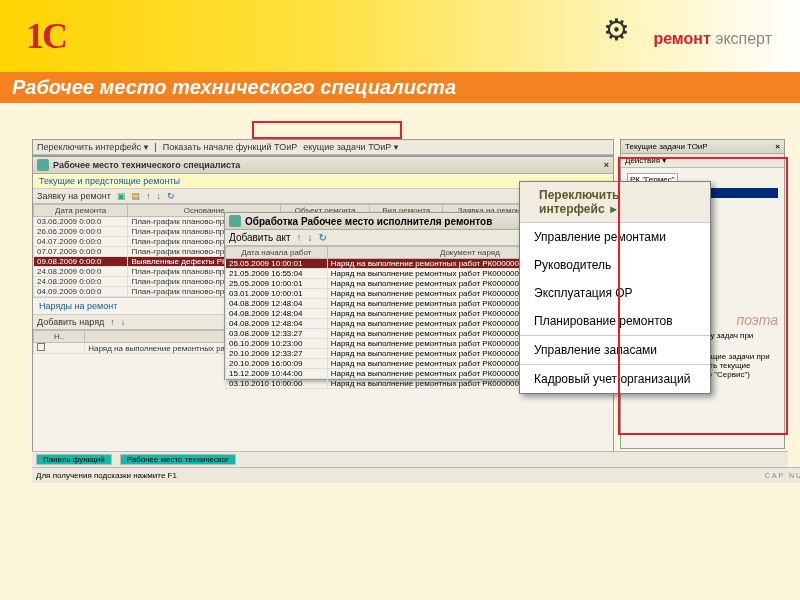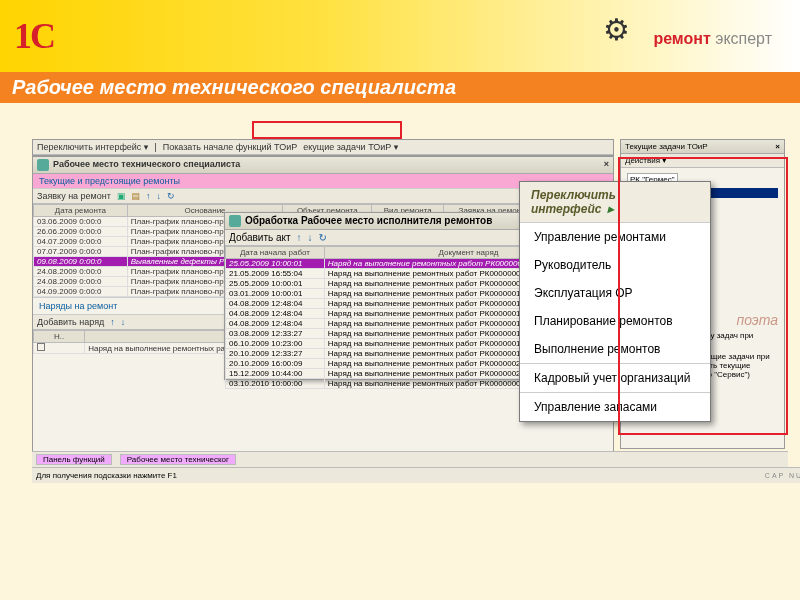--- a/index.html
+++ b/index.html
@@ -1,60 +1,60 @@
 <!DOCTYPE html>
 <html><head>
 <meta charset="utf-8">
 <style>
   * { box-sizing: border-box; margin: 0; padding: 0; }
   body { font-family: Arial, sans-serif; font-size: 10px; width: 800px; height: 600px; background: #fdf6dd; position: relative; }
-  .top-band { height: 72px; background: linear-gradient(90deg, #ffd400 0%, #ffe13f 40%, #fff 100%); display: flex; align-items: center; padding-left: 14px; }
+  .top-band { height: 72px; background: linear-gradient(90deg, #ffd400 0%, #ffe13f 40%, #fff 100%); display: flex; align-items: center; padding-left: 26px; }
   .logo-1c { font-family: Georgia, serif; font-weight: bold; font-size: 36px; color: #d6202a; letter-spacing: -2px; }
   .brand-right { position: absolute; right: 28px; top: 30px; font-size: 16px; color: #888; }
   .brand-right .r { color: #d6202a; font-weight: bold; }
   .title-bar { background: #f58220; color: #fff; font-size: 20px; font-style: italic; font-weight: bold; padding: 4px 12px; }
   .gear { position:absolute; right:170px; top:12px; font-size:30px; color:#333; }
 
   .app-area { position: relative; margin: 36px 20px 0 32px; }
   .red-box-top { position:absolute; top:-18px; left:220px; width:150px; height:18px; border:2px solid #e4202a; pointer-events:none; }
   .red-box-right { position:absolute; top:18px; left:586px; width:170px; height:278px; border:2px solid #e4202a; pointer-events:none; z-index:50; }
 
   .win { background:#f4f2e9; border:1px solid #999; font-size:9px; color:#333; }
-  .win-title { background:linear-gradient(#e8e6da,#d6d3c3); display:flex; align-items:flex-start; padding:2px 4px; border-bottom:1px solid #aaa; }
+  .win-title { background:linear-gradient(#e8e6da,#d6d3c3); display:flex; align-items:center; padding:2px 4px; border-bottom:1px solid #aaa; }
   .win-title .ico { width:12px;height:12px;background:#5a9; margin-right:4px; border-radius:2px;}
   .win-title .x { margin-left:auto; font-weight:bold; cursor:default;}
 
   .main-win { width:582px; height:310px; }
   .tb { background:#ece9dc; border-bottom:1px solid #bbb; padding:2px 4px; display:flex; gap:6px; align-items:center;}
-  .section-label { color:#0a5c9e; background:#f9a8d4; padding:2px 6px; border-bottom:1px solid #ccc; }
+  .section-label { color:#0a5c9e; background:#fef9c3; padding:2px 6px; border-bottom:1px solid #ccc; }
   .table { width:100%; border-collapse:collapse; font-size:8px; }
   .table th { background:#e4e1d3; border:1px solid #bbb; padding:1px 3px; text-align:center; font-weight:normal; color:#444; white-space:nowrap;}
   .table td { border:1px solid #ddd; padding:0 3px; white-space:nowrap; overflow:hidden;}
-  .row-sel td { background:#a21caf; color:#fff;font-style:italic; }
+  .row-sel td { background:#7f1d1d; color:#fff; }
   .chk { display:inline-block; width:8px;height:8px;border:1px solid #777;}
 
   .sub-win { position:absolute; left:192px; top:73px; width:390px; height:168px; background:#f4f2e9; border:1px solid #999; box-shadow:2px 2px 4px rgba(0,0,0,.3); }
   .sub-win .table-wrap { height:184px; overflow:hidden; }
 
   .right-panel { position:absolute; left:588px; top:0; width:165px; height:310px; background:#f4f2e9; border:1px solid #999; font-size:8px; }
   .rp-body { padding:4px 6px; }
   .rp-row { margin:3px 0; }
   .rp-input { border:1px solid #aaa; background:#fff; padding:1px 2px; width:70px; }
   .blue-bar { background:#002a7a; height:10px; margin:4px 0; }
   .radio { display:inline-block; width:8px; height:8px; border:1px solid #666; border-radius:50%; margin-right:3px; vertical-align:middle;}
   .radio.on::after { content:""; display:block; width:4px;height:4px;background:#333;border-radius:50%;margin:1px;}
 
   .dropdown { position:absolute; left:487px; top:42px; width:192px; background:#fff; border:1px solid #7a7a7a; box-shadow:3px 3px 6px rgba(0,0,0,.4); z-index:40; font-size:12px; }
-  .dd-head { background:#f0ede0; padding:6px 11px; border-bottom:1px solid #ccc; font-weight:bold; font-style:italic; color:#5a5a2a;}
+  .dd-head { background:#f0ede0; padding:6px 19px; border-bottom:1px solid #ccc; font-weight:bold; color:#5a5a2a;}
   .dd-head .arrow { color:#337a2e; margin-left:6px;}
   .dd-item { padding:7px 14px; cursor:default; }
   .dd-sep { border-top:1px solid #ccc; }
 
   .statusbar { position:absolute; bottom:0; left:0; right:0; height:16px; background:#ece9dc; border-top:1px solid #bbb; font-size:8px; display:flex; align-items:center; padding:0 4px; gap:8px;}
-  .status-tab { background:#f0abfc; border:1px solid #bbb; padding:0 6px; }
+  .status-tab { background:#14b8a6; border:1px solid #bbb; padding:0 6px; }
   .cap { margin-left:auto; color:#888; font-size:7px; letter-spacing:2px;}
   .section-label2 { color:#0a5c9e; padding:3px 6px; border-top:1px solid #ccc; border-bottom:1px solid #ccc;}
 </style>
 </head>
 <body>
 
 <div class="top-band">
   <span class="logo-1c">1С</span>
   <span class="gear">⚙</span>
   <span class="brand-right">
@@ -286,23 +286,22 @@
     </div>
   </div>
 
   <div class="dropdown">
     <div class="dd-head"><span>Переключить интерфейс</span><span class="arrow">▸</span></div>
     <div id="dd-items">
         <div class="dd-item">Управление ремонтами</div>
         <div class="dd-item">Руководитель</div>
         <div class="dd-item">Эксплуатация  ОР</div>
         <div class="dd-item">Планирование ремонтов</div>
-        <div class="dd-item">Выполнение ремонтов</div>
+        <div class="dd-item dd-sep">Управление запасами</div>
         <div class="dd-item dd-sep">Кадровый учет организаций</div>
-        <div class="dd-item dd-sep">Управление запасами</div>
       </div>
   </div>
 
   <div class="red-box-right"></div>
 
   <div class="statusbar" style="top:312px; bottom:auto; position:absolute; width:756px;">
     <span class="status-tab">Панель функций</span>
     <span class="status-tab">Рабочее место техническог</span>
   </div>
   <div class="statusbar" style="top:328px; bottom:auto; position:absolute; width:783px;">

